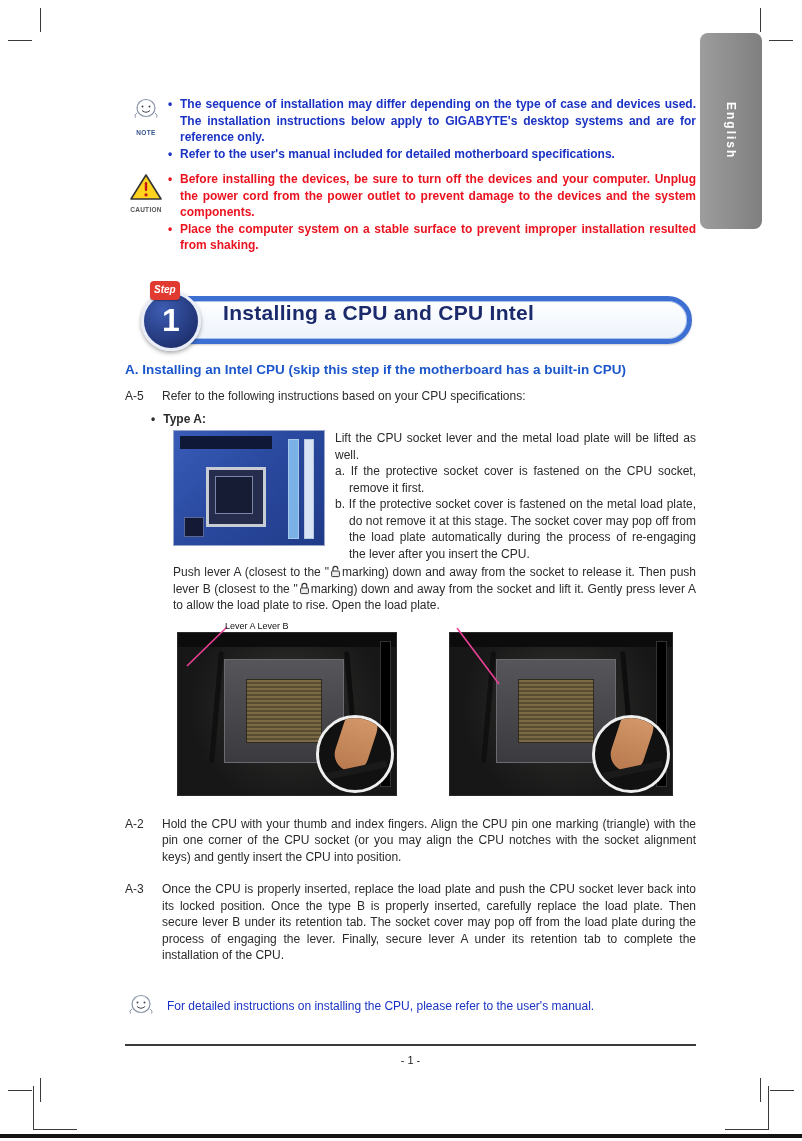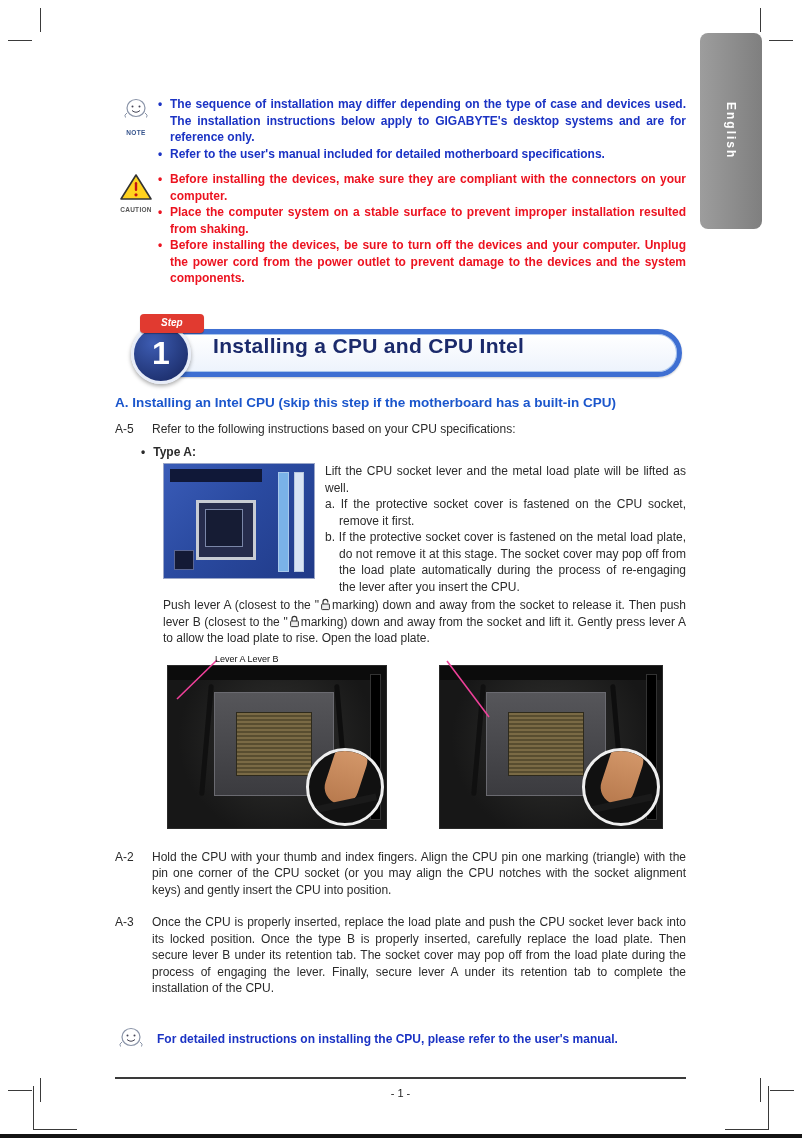--- a/index.html
+++ b/index.html
@@ -16,21 +16,21 @@
     position:absolute; left:700px; top:33px; width:62px; height:196px;
     background:linear-gradient(90deg,#9d9d9d,#7f7f7f);
     border-radius:8px; display:flex; align-items:center; justify-content:center;
   }
   .english-tab span {
     writing-mode:vertical-rl; text-orientation:mixed;
     color:#ffffff; font-size:12px; font-weight:bold; letter-spacing:2px;
   }
 
   
-  .content { position:absolute; left:115px; top:0; width:571px; padding-top:96px; font-size:12px; line-height:16.5px; }
+  .content { position:absolute; left:125px; top:0; width:571px; padding-top:96px; font-size:12px; line-height:16.5px; }
 
   .notice-row { display:flex; margin-bottom:9px; }
   .icon-col { flex:none; width:42px; display:flex; flex-direction:column; align-items:center; padding-top:2px; }
   .icon-label { font-size:6.5px; font-weight:bold; color:#35538c; margin-top:1px; letter-spacing:0.3px; }
   .icon-label.caution { color:#555; }
   ul.nlist { list-style:none; margin:0; padding:0; flex:1; }
   ul.nlist li { position:relative; padding-left:13px; text-align:justify; font-weight:bold; }
   ul.nlist li::before { content:"\2022"; position:absolute; left:1px; top:0; }
   ul.nlist.blue li { color:#1b33c4; }
   ul.nlist.red li { color:#ec1320; }
@@ -43,21 +43,21 @@
     background:linear-gradient(#ffffff,#edf3fc);
     box-shadow:inset 0 0 0 1px #a8c4ec, 0 1px 2px rgba(0,0,0,.2);
   }
   .step-title {
     position:absolute; left:98px; top:21px; font-size:21px; font-weight:bold;
     color:#1b2a6b; letter-spacing:0.3px; z-index:2;
   }
   .step-badge { position:absolute; left:16px; top:0; width:62px; height:64px; z-index:3; }
   .step-tab {
     position:absolute; left:9px; top:-3px; background:#e13a30; color:#fff;
-    font-size:10px; font-style:italic; font-weight:bold; padding:1px 21px 2px;
+    font-size:10px; font-style:italic; font-weight:bold; padding:1px 4px 2px;
     border-radius:4px; z-index:4; box-shadow:0 1px 1px rgba(0,0,0,.3);
   }
   .step-circle {
     position:absolute; left:0; top:7px; width:54px; height:54px; border-radius:50%;
     background:radial-gradient(circle at 35% 30%, #3d5cb2, #15245c);
     border:3px solid #e8edf8; color:#fff; font-size:32px; font-weight:bold;
     display:flex; align-items:center; justify-content:center;
     box-shadow:0 2px 4px rgba(0,0,0,.35);
   }
 
@@ -111,21 +111,21 @@
   .pd-arrow { position:absolute; left:152px; top:96px; z-index:2; }
   .inset {
     position:absolute; right:2px; bottom:2px; width:72px; height:72px; border-radius:50%;
     border:3px solid #efefef; background:#111; overflow:hidden; z-index:3;
   }
   .finger { position:absolute; left:20px; top:-8px; width:34px; height:62px; background:linear-gradient(#d69a6c,#b87a4e); border-radius:17px; transform:rotate(18deg); }
   .inset-lever { position:absolute; left:4px; bottom:16px; width:64px; height:7px; background:#1a1a1a; transform:rotate(-12deg); }
 
   
   .note-footer { display:flex; align-items:center; margin-top:30px; }
-  .nf-text { margin-left:10px; color:#1b33c4; font-weight:bold; text-align:justify; }
+  .nf-text { margin-left:10px; color:#1b33c4; font-weight:normal; text-align:justify; }
   .footer-rule { margin-top:24px; height:2px; background:#3a3a3a; }
   .page-num { text-align:center; margin-top:6px; font-size:11px; color:#222; }
 </style>
 </head>
 <body>
 
 <div class="page">
 
   <div class="cm" style="left:40px;top:8px;width:1px;height:24px;"></div>
   <div class="cm" style="left:8px;top:40px;width:24px;height:1px;"></div>
@@ -167,23 +167,22 @@
     <div class="notice-row">
       <div class="icon-col">
         <svg width="34" height="28" viewBox="0 0 34 28">
           <path d="M17 2 L32 26 L2 26 Z" fill="#ffd21e" stroke="#333" stroke-width="1.6" stroke-linejoin="round"></path>
           <rect x="15.8" y="9" width="2.4" height="9" rx="1.2" fill="#c41414"></rect>
           <circle cx="17" cy="21.8" r="1.6" fill="#c41414"></circle>
         </svg>
         <span class="icon-label caution">CAUTION</span>
       </div>
       <ul class="nlist red">
-        <li>Before installing the devices, make sure they are compliant with the connectors on your computer.</li>
+        <li>Before installing the devices, be sure to turn off the devices and your computer. Unplug the power cord from the power outlet to prevent damage to the devices and the system components.</li>
         <li>Place the computer system on a stable surface to prevent improper installation resulted from shaking.</li>
-        <li>Before installing the devices, be sure to turn off the devices and your computer. Unplug the power cord from the power outlet to prevent damage to the devices and the system components.</li>
       </ul>
     </div>
 
     <div class="banner-wrap">
       <div class="banner"></div>
       <div class="step-badge">
         <div class="step-tab">Step</div>
         <div class="step-circle">1</div>
       </div>
       <div class="step-title">Installing a CPU and CPU Intel</div>

